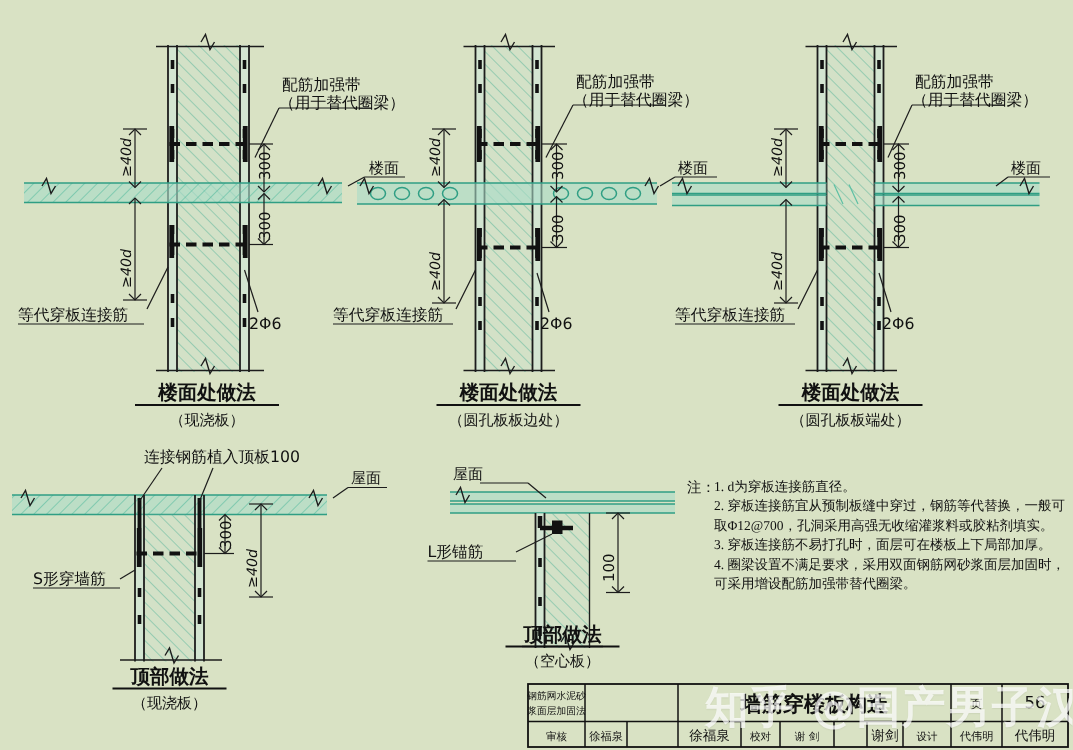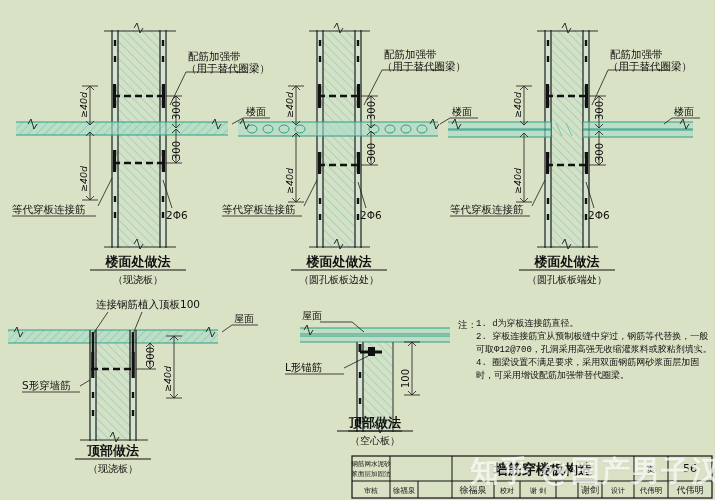--- a/index.html
+++ b/index.html
@@ -482,23 +482,24 @@
     <line x1="285" y1="374" x2="344" y2="374" stroke="#1c1c1c" stroke-width="0.8"></line>
 
     <text x="375" y="427" font-size="13" font-weight="bold" fill="#111" text-anchor="middle" class="cn">顶部做法</text>
     <line x1="337" y1="431" x2="413" y2="431" stroke="#111" stroke-width="1.2"></line>
     <text x="375" y="444" font-size="10" fill="#111" text-anchor="middle" class="cn">（空心板）</text>
   </g>
 
   <g>
     <text x="458" y="328" font-size="9.5" fill="#111" class="cn">注：</text>
     <foreignObject x="476" y="318" width="236" height="108">
-      <div xmlns="http://www.w3.org/1999/xhtml" style="font-family:Liberation Mono, monospace;font-size:9px;line-height:1.45;color:#111;">
+      <div xmlns="http://www.w3.org/1999/xhtml" style="font-family:Liberation Serif, serif;font-size:9px;line-height:1.45;color:#111;">
         <div>1. d为穿板连接筋直径。</div>
         <div style="text-indent:0;padding-left:0;">2. 穿板连接筋宜从预制板缝中穿过，钢筋等代替换，一般可取Φ12@700，孔洞采用高强无收缩灌浆料或胶粘剂填实。</div>
+        <div>3. 穿板连接筋不易打孔时，面层可在楼板上下局部加厚。</div>
         <div>4. 圈梁设置不满足要求，采用双面钢筋网砂浆面层加固时，可采用增设配筋加强带替代圈梁。</div>
       </div>
     </foreignObject>
   </g>
 
   <g>
     <rect x="352" y="456" width="360" height="42" fill="none" stroke="#111" stroke-width="1.2"></rect>
     <line x1="352" y1="481" x2="712" y2="481" stroke="#111" stroke-width="1"></line>
 
     <line x1="390" y1="456" x2="390" y2="498" stroke="#111" stroke-width="1"></line>

